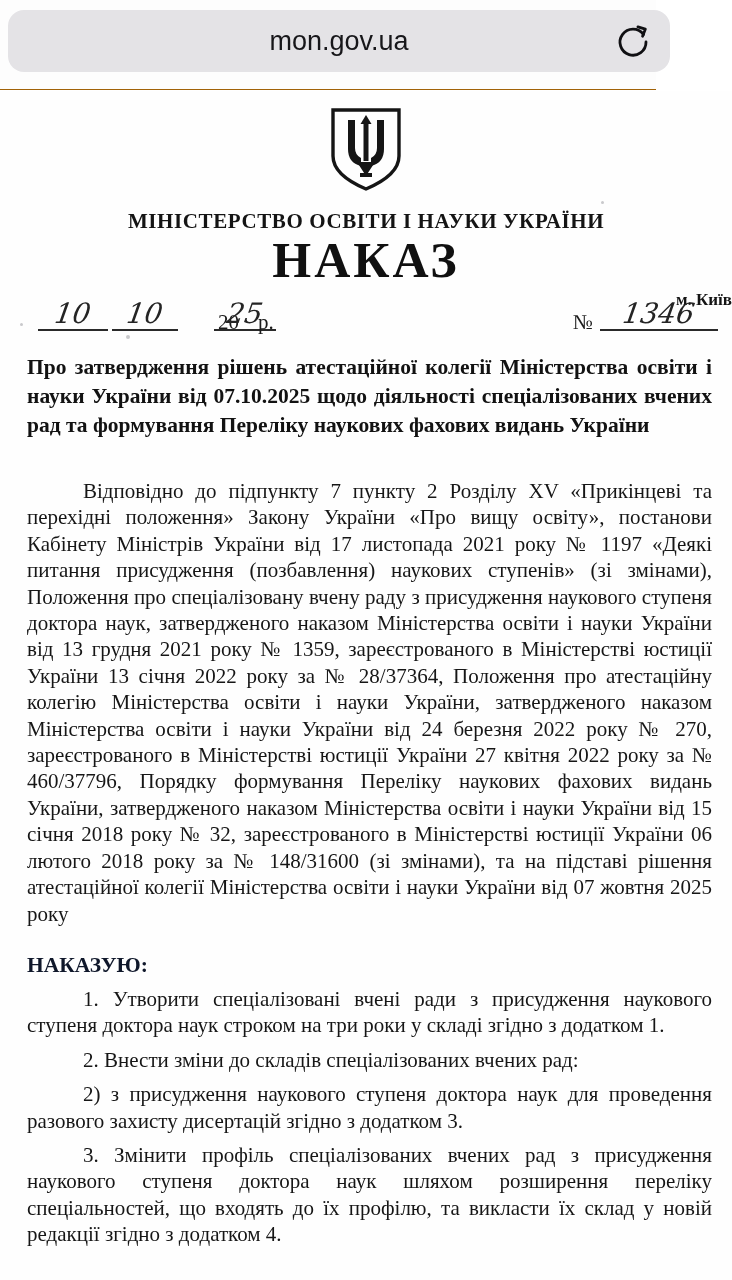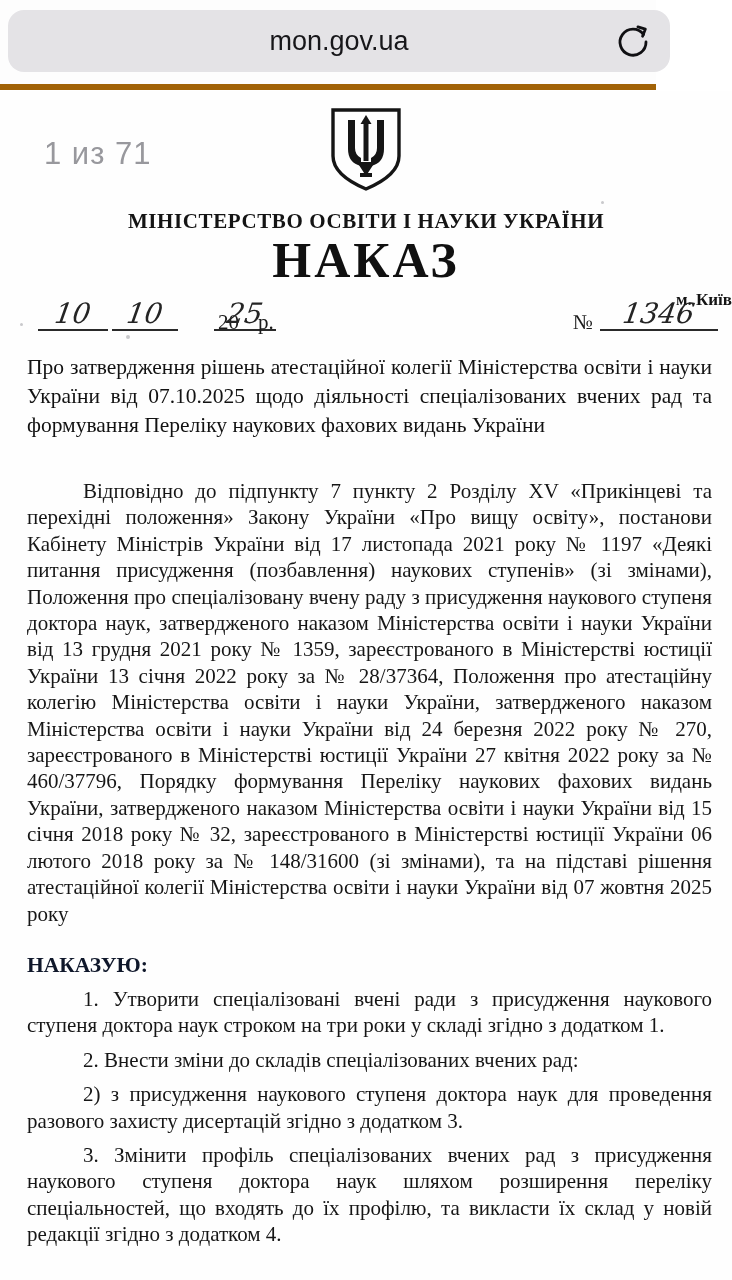--- a/index.html
+++ b/index.html
@@ -2,21 +2,21 @@
 <html><head>
 <meta charset="utf-8">
 <style>
   * { margin: 0; padding: 0; box-sizing: border-box; }
   html, body { width: 732px; height: 1280px; overflow: hidden; background: #ffffff; }
   body { font-family: "Liberation Serif", serif; color: #1b1b1b; position: relative; }
 
   
   .chrome {
     position: absolute; top: 0; left: 0; width: 656px; height: 90px;
-    background: #fdfdfd; border-bottom: 6px solid #a16207; z-index: 5;
+    background: #fdfdfd; border-bottom: 1px solid #a16207; z-index: 5;
   }
   .url-pill {
     position: absolute; top: 10px; left: 8px; right: -14px; height: 62px;
     background: #e4e3e6; border-radius: 16px;
   }
   .url-text {
     position: absolute; top: 0; left: 0; right: 0; height: 62px;
     display: flex; align-items: center; justify-content: center;
     font-family: "Liberation Sans", sans-serif; font-size: 27px; color: #17171a;
   }
@@ -66,21 +66,21 @@
   .d2 { position: absolute; left: 112px; width: 66px; }
   .d-century { position: absolute; left: 184px; bottom: 8px; font-size: 21px; margin-left: 34px; }
   .d3 { position: absolute; left: 214px; width: 62px; }
   .d-suffix { position: absolute; left: 258px; bottom: 8px; font-size: 21px; }
   .num-label { position: absolute; left: 573px; bottom: 8px; font-size: 21px; }
   .n1 { position: absolute; left: 600px; width: 118px; }
 
   
   .textcol { position: absolute; top: 262px; left: 27px; width: 685px; }
   .subject {
-    font-weight: normal; font-size: 21.5px; line-height: 29px; text-align: justify; color: #121212;
+    font-weight: bold; font-size: 21.5px; line-height: 29px; text-align: justify; color: #121212;
   }
   .preamble {
     margin-top: 38px; font-size: 21px; line-height: 26.4px; text-align: justify;
     text-indent: 56px; color: #161616;
   }
   .order-heading { margin-top: 26px; font-weight: bold; font-size: 21.5px; color: #0f172a; }
   .item { font-size: 21px; line-height: 26.4px; text-align: justify; text-indent: 56px; color: #161616; }
   .mt { margin-top: 8px; }
   .mt0 { margin-top: 0; }
 
@@ -97,21 +97,20 @@
     <div class="reload-btn">
       <svg class="icon-svg" width="36" height="36" viewBox="0 0 36 36">
         <path d="M28.5 10.5 A13 13 0 1 0 31 18" fill="none" stroke="#101013" stroke-width="2.8" stroke-linecap="round"></path>
         <path d="M21.8 4.2 L29.6 4.6 L28.6 12.2" fill="none" stroke="#101013" stroke-width="2.8" stroke-linecap="round" stroke-linejoin="round" transform="rotate(14 28 8)"></path>
       </svg>
     </div>
   </div>
 </div>
 
 <div class="viewer">
-  <div class="page-indicator">1 из 71</div>
 
   <div class="doc">
 
     <div class="speck" style="left:126px; top:244px; width:4px; height:4px;"></div>
     <div class="speck" style="left:601px; top:110px; width:3px; height:3px;"></div>
     <div class="speck" style="left:20px; top:232px; width:3px; height:3px;"></div>
 
     <div class="emblem-wrap">
       <svg width="84" height="86" viewBox="0 0 84 86">
         <path d="M9 3 h66 v46 q0 19 -33 33 q-33 -14 -33 -33 z" fill="none" stroke="#151515" stroke-width="3.4"></path>

